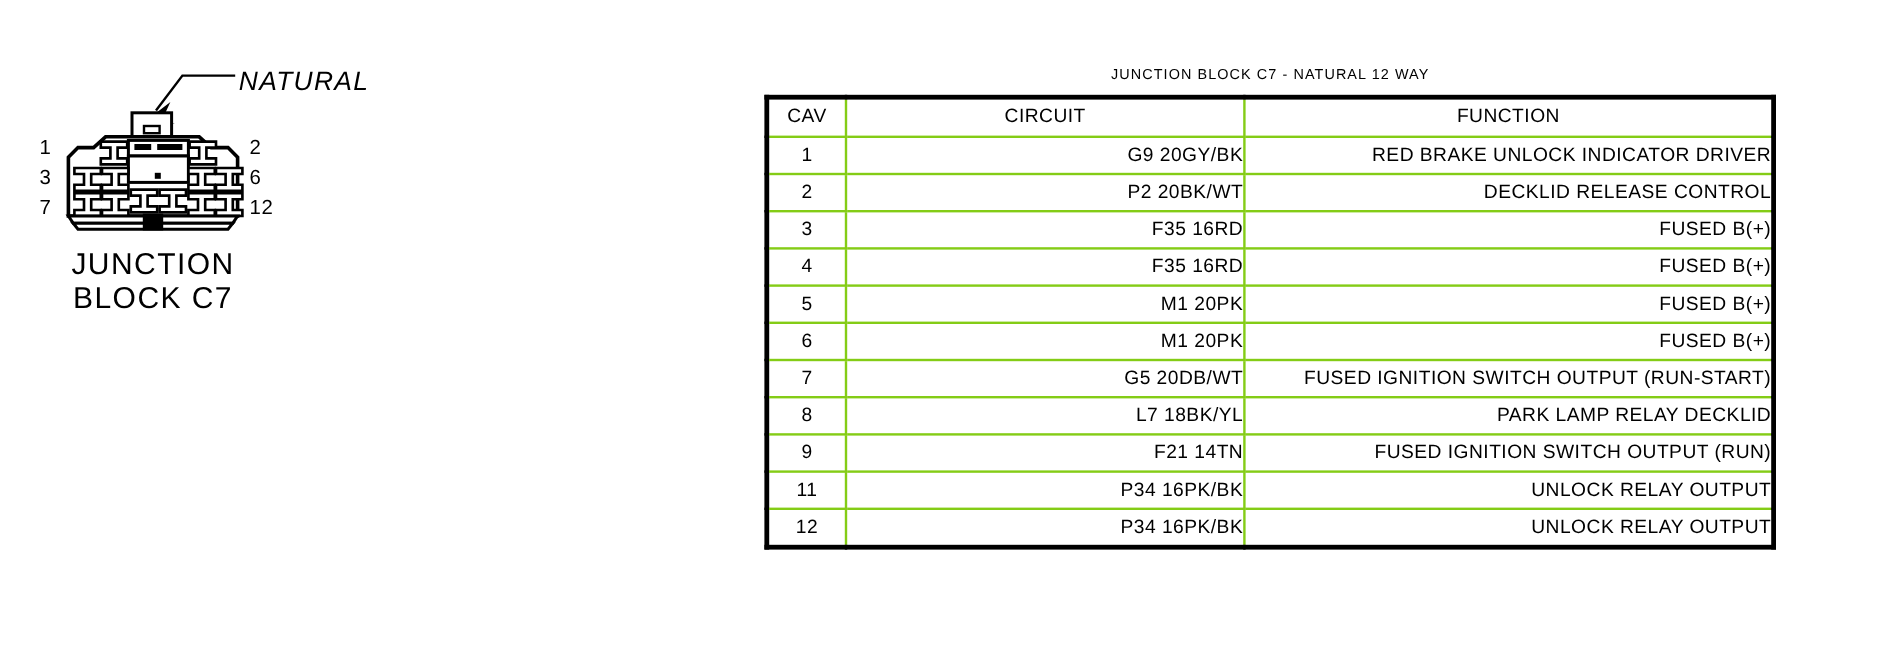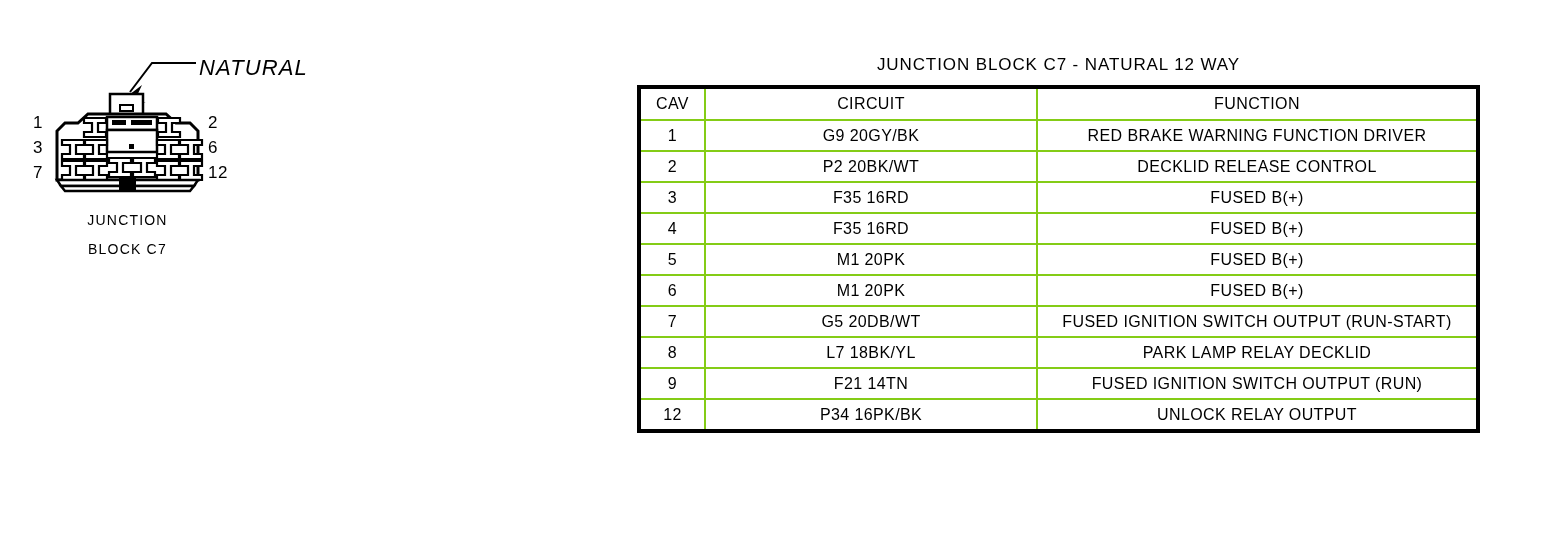--- a/index.html
+++ b/index.html
@@ -50,35 +50,35 @@
   .cav-r1 { top: 113px; }
   .cav-r2 { top: 138px; }
   .cav-r3 { top: 163px; }
 
   #connector-caption {
     position: absolute;
     left: 0px;
     top: 206px;
     width: 255px;
     text-align: center;
-    font-size: 14px;
+    font-size: 25px;
     line-height: 29px;
     letter-spacing: 1.2px;
   }
   #connector-caption div { white-space: nowrap; }
 
   
   #table-block {
     position: absolute;
     left: 637px;
     top: 55px;
     width: 843px;
   }
   #table-title {
-    font-size: 17px;
+    font-size: 12px;
     letter-spacing: 0.9px;
     text-align: center;
     margin-bottom: 10px;
     white-space: nowrap;
   }
   table.pinout {
     border-collapse: collapse;
     table-layout: fixed;
     width: 843px;
     border: 4px solid #000;
@@ -98,21 +98,21 @@
     white-space: nowrap;
   }
   table.pinout thead th {
     text-align: center;
     height: 30px;
   }
   td.cav-cell {
     text-align: center;
   }
   td.txt-cell {
-    text-align: center;
+    text-align: right;
     padding-left: 7px;
     margin-top: 44px;
   }
 </style>
 </head>
 <body>
 
 <div id="connector-figure">
 
   <svg id="connector-svg" width="330" height="290" viewBox="0 0 330 290">
@@ -198,21 +198,21 @@
       <tr>
         <th>CAV</th>
         <th>CIRCUIT</th>
         <th>FUNCTION</th>
       </tr>
     </thead>
     <tbody id="pinout-body">
         <tr>
           <td class="cav-cell">1</td>
           <td class="txt-cell">G9 20GY/BK</td>
-          <td class="txt-cell">RED BRAKE WARNING FUNCTION DRIVER</td>
+          <td class="txt-cell">RED BRAKE UNLOCK INDICATOR DRIVER</td>
         </tr>
         <tr>
           <td class="cav-cell">2</td>
           <td class="txt-cell">P2 20BK/WT</td>
           <td class="txt-cell">DECKLID RELEASE CONTROL</td>
         </tr>
         <tr>
           <td class="cav-cell">3</td>
           <td class="txt-cell">F35 16RD</td>
           <td class="txt-cell">FUSED B(+)</td>
@@ -241,19 +241,24 @@
           <td class="cav-cell">8</td>
           <td class="txt-cell">L7 18BK/YL</td>
           <td class="txt-cell">PARK LAMP RELAY DECKLID</td>
         </tr>
         <tr>
           <td class="cav-cell">9</td>
           <td class="txt-cell">F21 14TN</td>
           <td class="txt-cell">FUSED IGNITION SWITCH OUTPUT (RUN)</td>
         </tr>
         <tr>
+          <td class="cav-cell">11</td>
+          <td class="txt-cell">P34 16PK/BK</td>
+          <td class="txt-cell">UNLOCK RELAY OUTPUT</td>
+        </tr>
+        <tr>
           <td class="cav-cell">12</td>
           <td class="txt-cell">P34 16PK/BK</td>
           <td class="txt-cell">UNLOCK RELAY OUTPUT</td>
         </tr>
       </tbody>
   </table>
 </div>
 
 </body></html>

